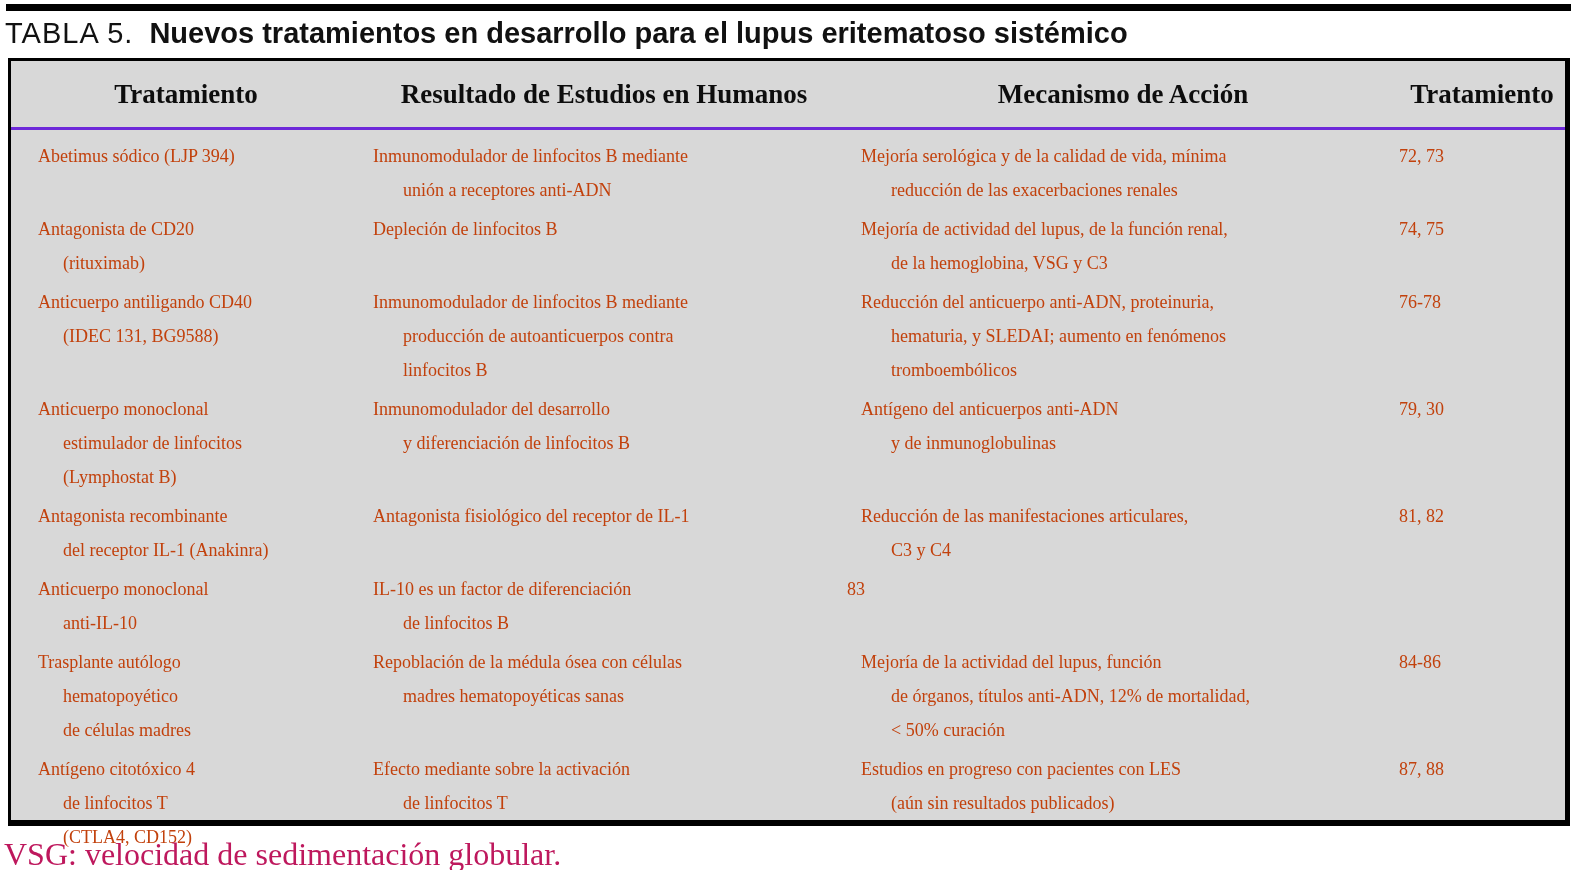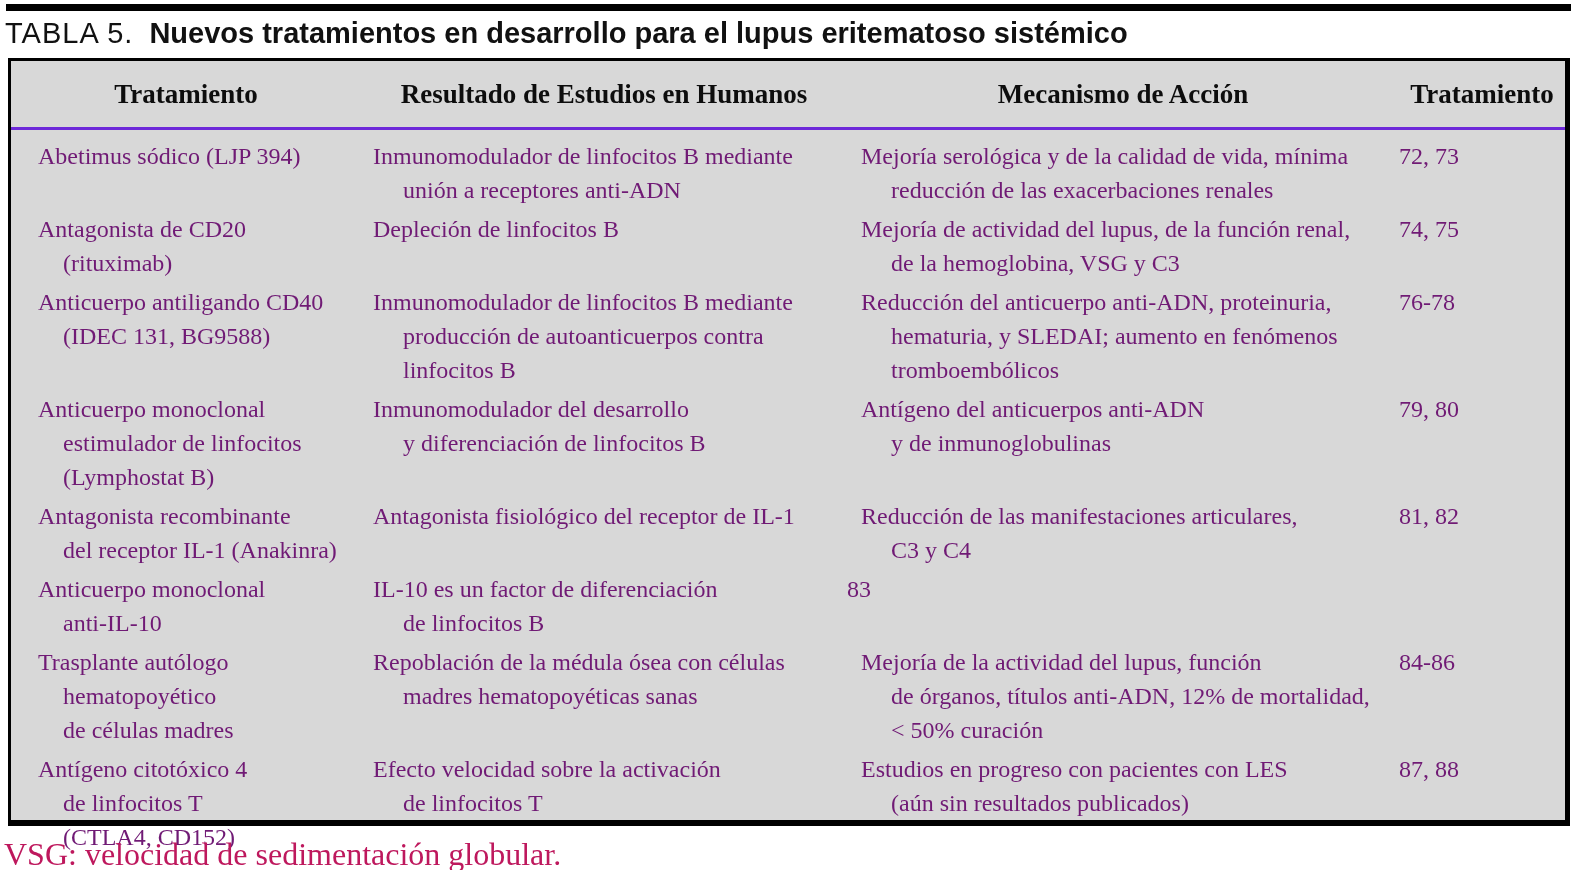--- a/index.html
+++ b/index.html
@@ -51,24 +51,24 @@
   }
   .header-cell {
     text-align: center;
     font-weight: 700;
     font-size: 27px;
     color: #0d0d0d;
   }
   .tbody { padding-top: 9px; }
   .body-row { margin-bottom: 5px; }
   .cell {
-    font-size: 24px;
+    font-size: 18px;
     line-height: 34px;
     white-space: pre-line;
-    color: #701a75;
+    color: #c2410c;
   }
   .cell.c1 { padding-left: 52px; text-indent: -25px; }
   .cell.c2 { padding-left: 42px; text-indent: -30px; }
   .cell.c3 { padding-left: 44px; text-indent: -30px; }
   .cell.c4 { text-align: left; padding-right: 10px; }
 
   .footnote {
     position: absolute;
     left: 4px; top: 836px;
     font-size: 32px;
@@ -128,21 +128,21 @@
       </div>
 
       <div class="grid-row body-row">
         <div class="cell c1">Anticuerpo monoclonal
 estimulador de linfocitos
 (Lymphostat B)</div>
         <div class="cell c2">Inmunomodulador del desarrollo
 y diferenciación de linfocitos B</div>
         <div class="cell c3">Antígeno del anticuerpos anti-ADN
 y de inmunoglobulinas</div>
-        <div class="cell c4">79, 80</div>
+        <div class="cell c4">79, 30</div>
       </div>
 
       <div class="grid-row body-row">
         <div class="cell c1">Antagonista recombinante
 del receptor IL-1 (Anakinra)</div>
         <div class="cell c2">Antagonista fisiológico del receptor de IL-1</div>
         <div class="cell c3">Reducción de las manifestaciones articulares,
 C3 y C4</div>
         <div class="cell c4">81, 82</div>
       </div>
@@ -164,21 +164,21 @@
         <div class="cell c3">Mejoría de la actividad del lupus, función
 de órganos, títulos anti-ADN, 12% de mortalidad,
 &lt; 50% curación</div>
         <div class="cell c4">84-86</div>
       </div>
 
       <div class="grid-row body-row">
         <div class="cell c1">Antígeno citotóxico 4
 de linfocitos T
 (CTLA4, CD152)</div>
-        <div class="cell c2">Efecto velocidad sobre la activación
+        <div class="cell c2">Efecto mediante sobre la activación
 de linfocitos T</div>
         <div class="cell c3">Estudios en progreso con pacientes con LES
 (aún sin resultados publicados)</div>
         <div class="cell c4">87, 88</div>
       </div>
 
     </div>
   </div>
 
   <div class="footnote">VSG: velocidad de sedimentación globular.</div>

